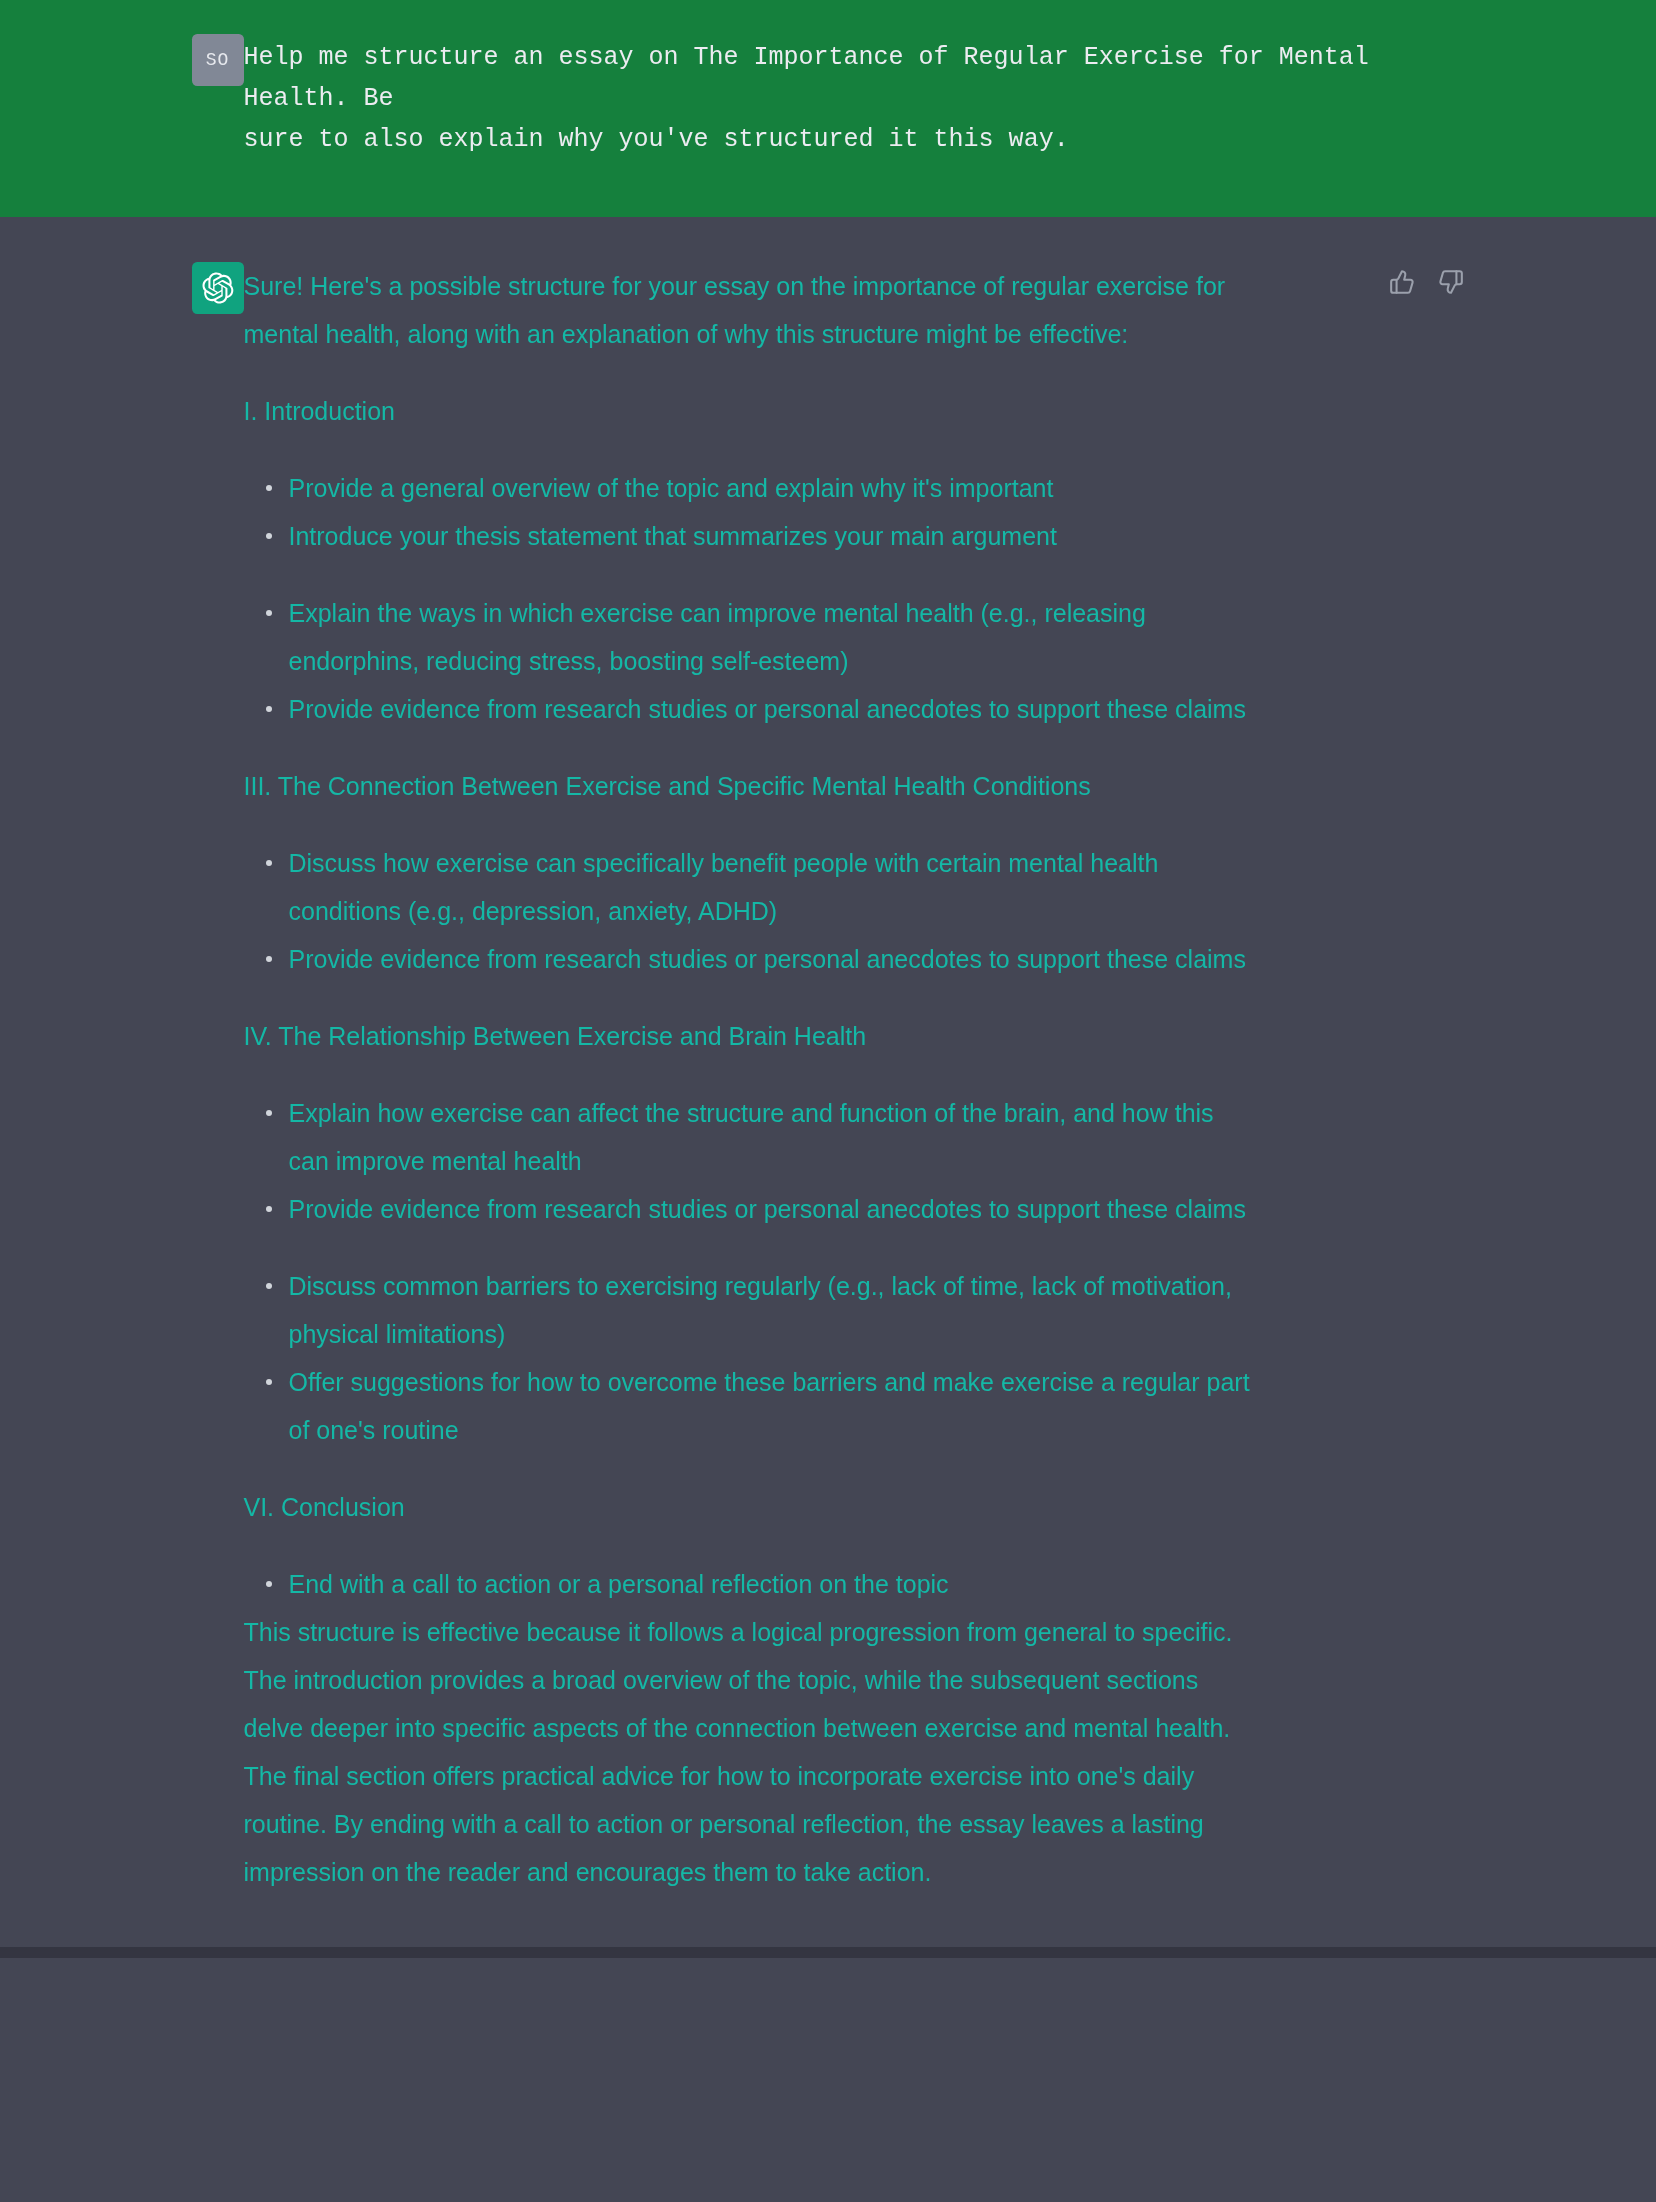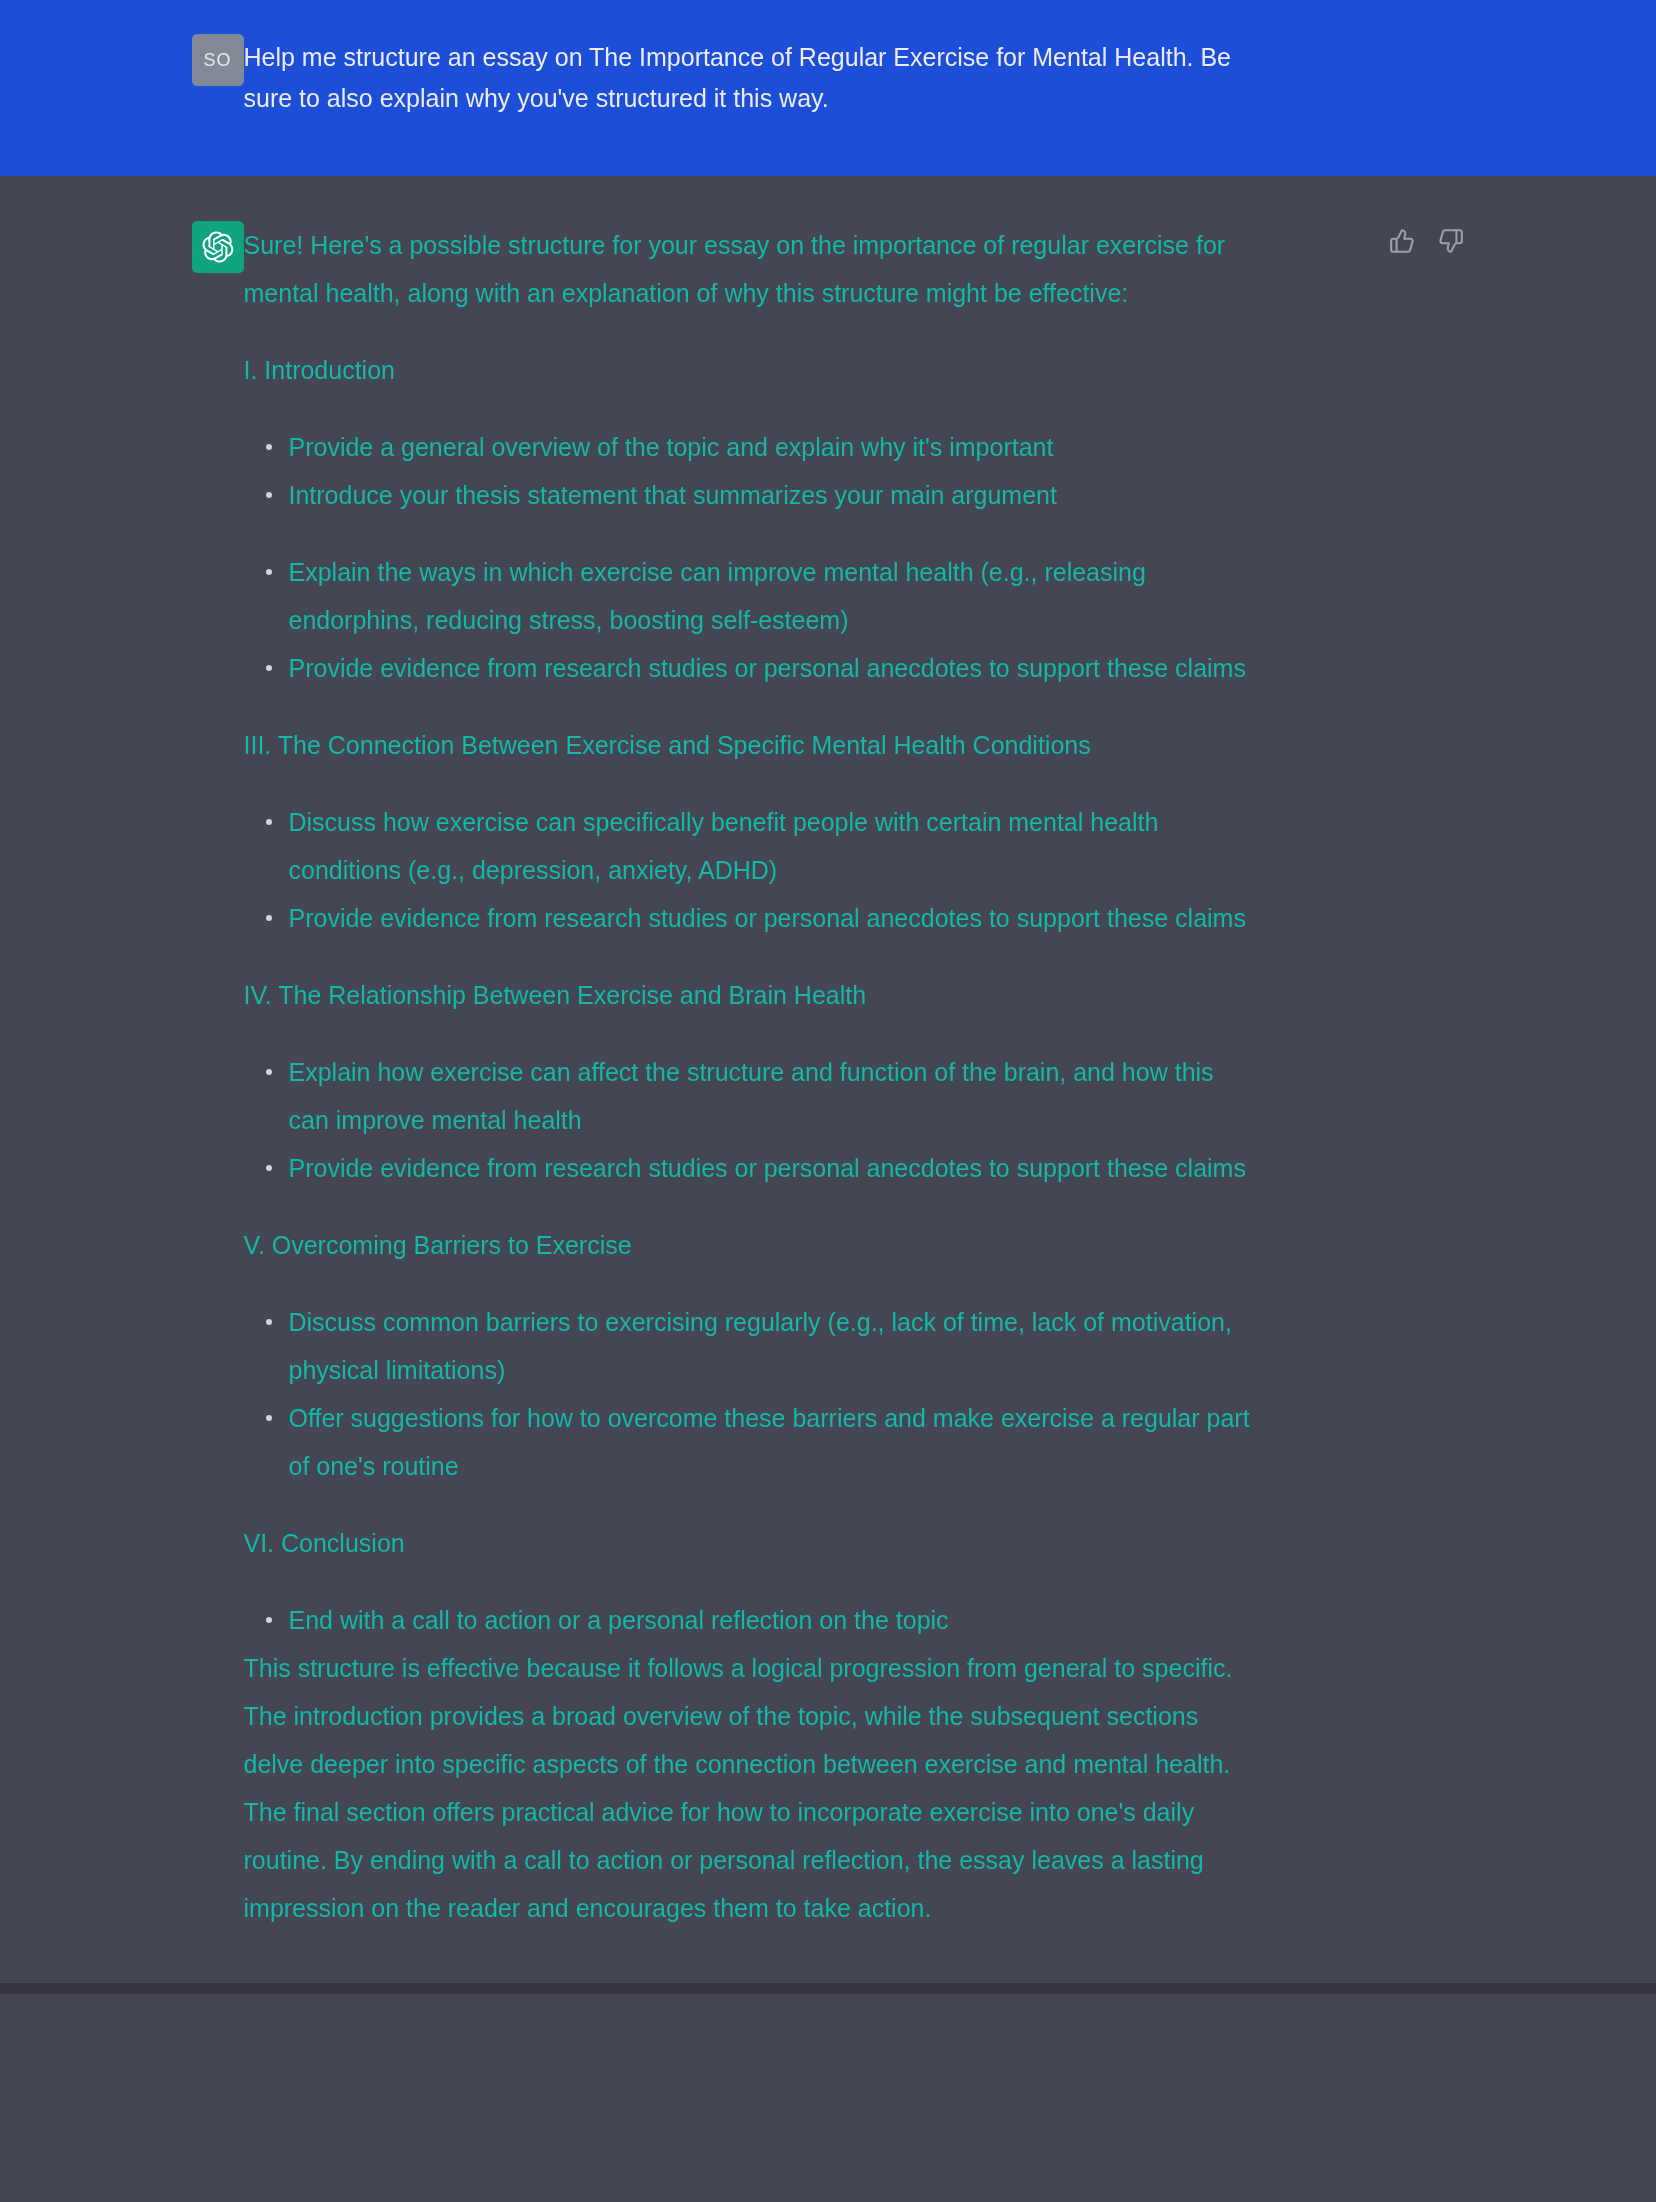--- a/index.html
+++ b/index.html
@@ -5,21 +5,21 @@
   * { box-sizing: border-box; }
   html, body { margin: 0; padding: 0; }
   body {
     width: 1656px; height: 2203px; overflow: hidden;
     background: #444654;
     font-family: "Liberation Sans", "DejaVu Sans", sans-serif;
     font-size: 25px;
     -webkit-font-smoothing: antialiased;
   }
   .band { width: 100%; }
-  .band-user { background: #1d4ed8; padding: 34px 0 57px; }
+  .band-user { background: #15803d; padding: 34px 0 57px; font-family: Liberation Mono, monospace; }
   .band-assistant { background: #444654; padding: 45px 0 51px; }
   .row {
     width: 1273px; margin: 0 auto;
     display: flex; align-items: flex-start;
     position: relative;
   }
   .avatar {
     width: 52px; height: 52px; flex: 0 0 52px;
     border-radius: 5.2px;
     display: flex; align-items: center; justify-content: center;
@@ -97,21 +97,20 @@
             <li><span class="dot"></span><span class="li-text">Discuss how exercise can specifically benefit people with certain mental health
 conditions (e.g., depression, anxiety, ADHD)</span></li>
             <li><span class="dot"></span><span class="li-text">Provide evidence from research studies or personal anecdotes to support these claims</span></li>
           </ul>
           <p>IV. The Relationship Between Exercise and Brain Health</p>
           <ul>
             <li><span class="dot"></span><span class="li-text">Explain how exercise can affect the structure and function of the brain, and how this
 can improve mental health</span></li>
             <li><span class="dot"></span><span class="li-text">Provide evidence from research studies or personal anecdotes to support these claims</span></li>
           </ul>
-          <p>V. Overcoming Barriers to Exercise</p>
           <ul>
             <li><span class="dot"></span><span class="li-text">Discuss common barriers to exercising regularly (e.g., lack of time, lack of motivation,
 physical limitations)</span></li>
             <li><span class="dot"></span><span class="li-text">Offer suggestions for how to overcome these barriers and make exercise a regular part
 of one's routine</span></li>
           </ul>
           <p>VI. Conclusion</p>
           <ul>
             <li><span class="dot"></span><span class="li-text">End with a call to action or a personal reflection on the topic</span></li>
           </ul>

